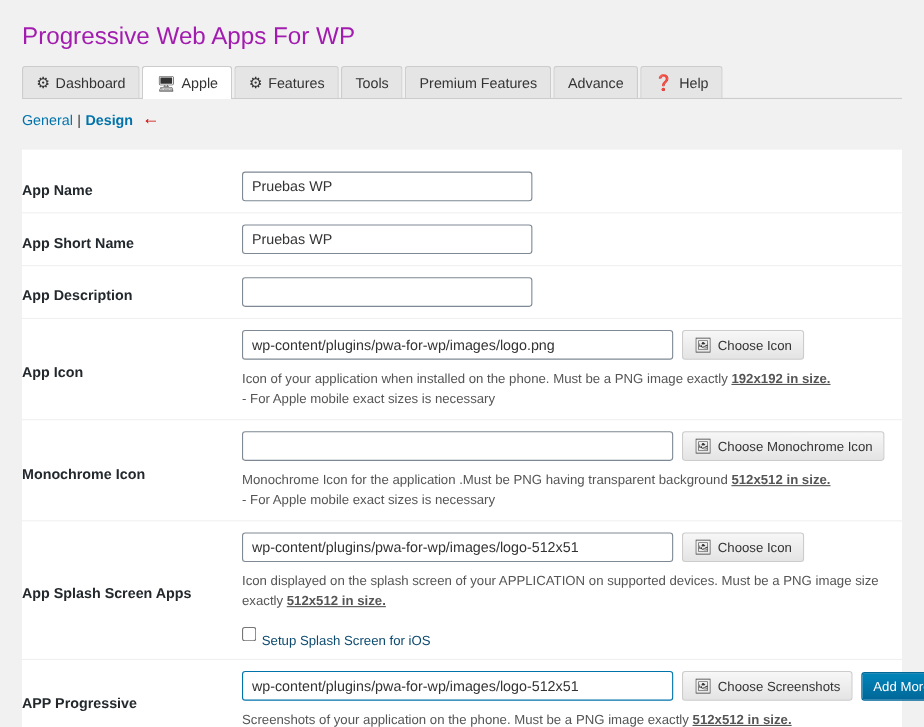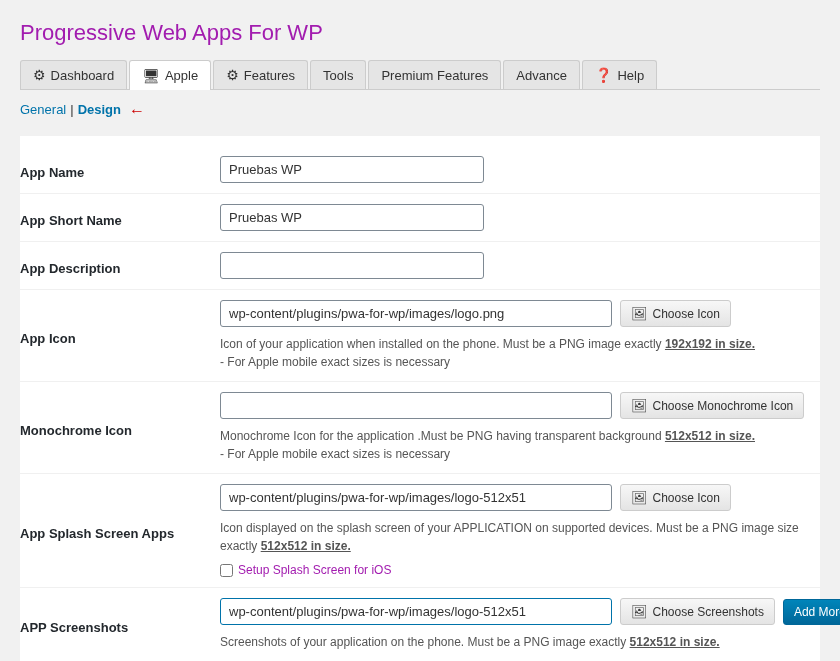--- a/index.html
+++ b/index.html
@@ -143,21 +143,22 @@
       text-decoration: underline;
     }
     .checkbox-row {
       display: flex;
       align-items: center;
       gap: 5px;
       margin-top: 4px;
     }
     .checkbox-label {
       font-size: 12px;
-      color: #a21caf;
+      color: #0c4a6e;
+      margin-top: 12px;
     }
     .btn-icon {
       font-size: 13px;
     }
   </style>
 </head>
 <body>
 
 <h1 class="page-title">Progressive Web Apps For WP</h1>
 
@@ -269,21 +270,21 @@
       <div class="checkbox-row">
         <input type="checkbox" id="setup-splash" style="">
         <label for="setup-splash" class="checkbox-label">
           <span>Setup Splash Screen for iOS</span>
         </label>
       </div>
     </div>
   </div>
 
   <div class="form-row">
-    <div class="form-label">APP Screenshots</div>
+    <div class="form-label">APP Progressive</div>
     <div class="form-field">
       <div class="form-field-row">
         <input type="text" class="input-long" style="border-color: rgb(0, 115, 170);" value="wp-content/plugins/pwa-for-wp/images/logo-512x51">
         <button class="btn">
           <span class="btn-icon">🖼</span>
           <span>Choose Screenshots</span>
         </button>
         <button class="btn btn-primary">
           <span>Add More</span>
         </button>

